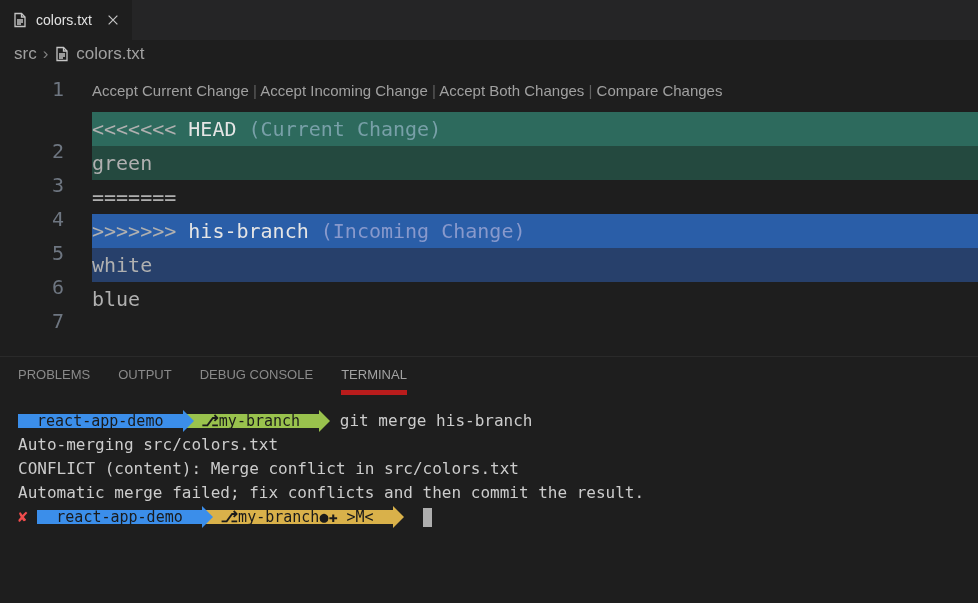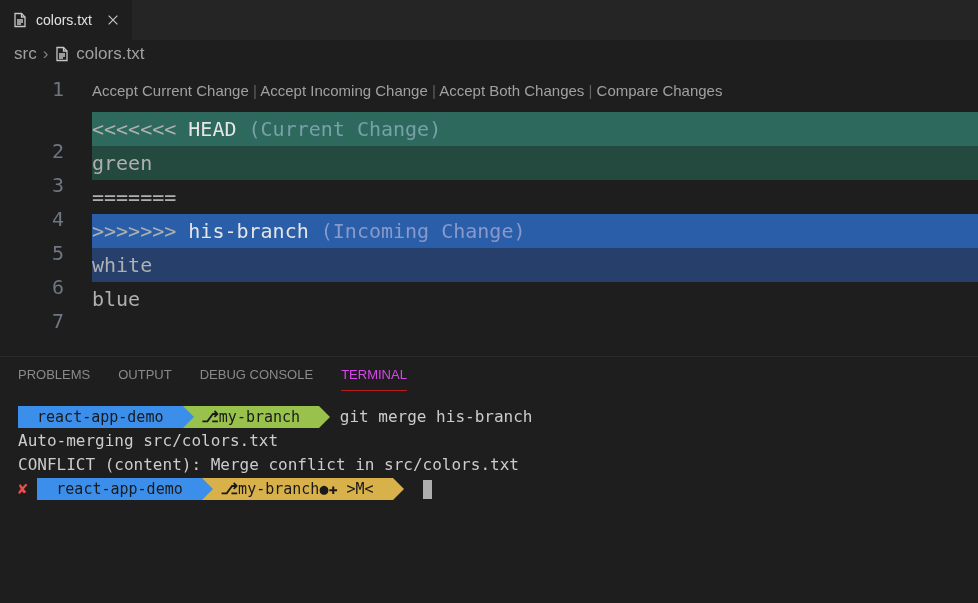--- a/index.html
+++ b/index.html
@@ -86,34 +86,34 @@
   }
   .panel-tabs {
     display: flex;
     gap: 28px;
     padding: 10px 18px 0 18px;
     font-family: -apple-system, 'Segoe UI', sans-serif;
     font-size: 13px;
     color: #8a8a8a;
   }
   .panel-tabs .ptab { padding-bottom: 8px; cursor: pointer; }
-  .panel-tabs .active { color: #d946ef; border-bottom: 1px solid #b91c1c; }
+  .panel-tabs .active { color: #a3a3a3; border-bottom: 5px solid #b91c1c; }
   .terminal {
     padding: 14px 18px 10px 18px;
     font-size: 16px;
     line-height: 24px;
     color: #cccccc;
     font-family: 'Menlo', 'Consolas', monospace;
   }
   .pline { display: flex; align-items: center; flex-wrap: wrap; white-space: pre; }
   
   .seg {
     display: inline-flex;
     align-items: center;
-    height: 22px;
+    height: 14px;
     padding: 0 10px 0 10px;
     font-size: 15px;
     color: #1a1a1a;
     position: relative;
   }
   .seg-blue { background: #3b8eea; }
   .seg-green { background: #99c24d; }
   .seg-gold { background: #d9b14a; }
   .arrow {
     width: 0; height: 0;
@@ -202,17 +202,18 @@
     <div class="ptab">DEBUG CONSOLE</div>
     <div class="ptab active">TERMINAL</div>
   </div>
 
   <div class="terminal">
     <div class="pline">
       <span class="seg seg-blue">&nbsp;<span>react-app-demo</span>&nbsp;</span><span class="arrow arrow-blue-on-green"></span><span class="seg seg-green">&nbsp;<span class="branch-glyph">⎇</span> <span>my-branch</span>&nbsp;</span><span class="arrow arrow-green-end"></span><span>&nbsp;</span><span class="term-cmd">git merge his-branch</span>
     </div>
     <div class="pline">Auto-merging src/colors.txt</div>
     <div class="pline">CONFLICT (content): Merge conflict in src/colors.txt</div>
+    <div class="pline">Automatic merge failed; fix conflicts and then commit the result.</div>
     <div class="pline">
       <span class="x-mark">✘</span><span>&nbsp;</span><span class="seg seg-blue">&nbsp;<span>react-app-demo</span>&nbsp;</span><span class="arrow arrow-blue-on-gold"></span><span class="seg seg-gold">&nbsp;<span class="branch-glyph">⎇</span> <span>my-branch</span> <span>●✚ &gt;M&lt;</span>&nbsp;</span><span class="arrow arrow-gold-end"></span><span>&nbsp;&nbsp;</span><span class="cursor-block"></span>
     </div>
   </div>
 </div>
 
 </body></html>

